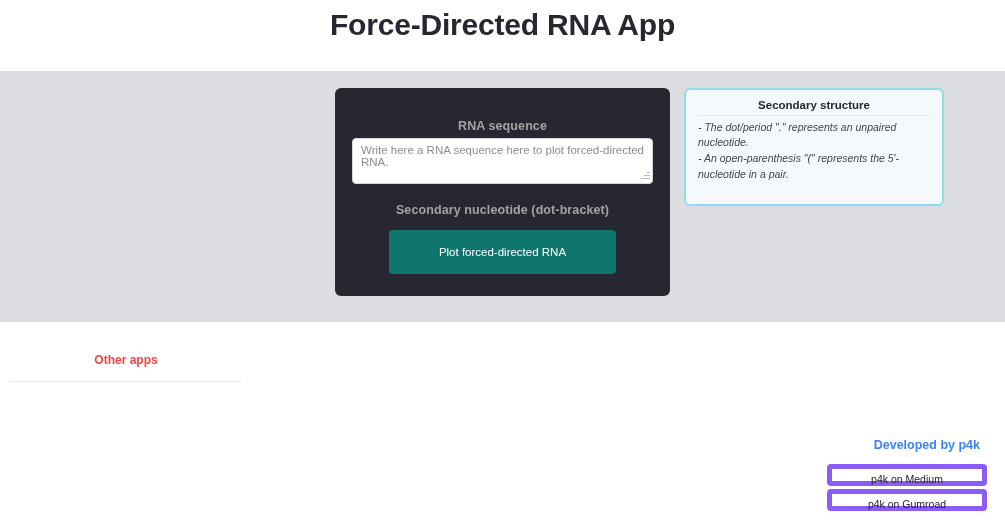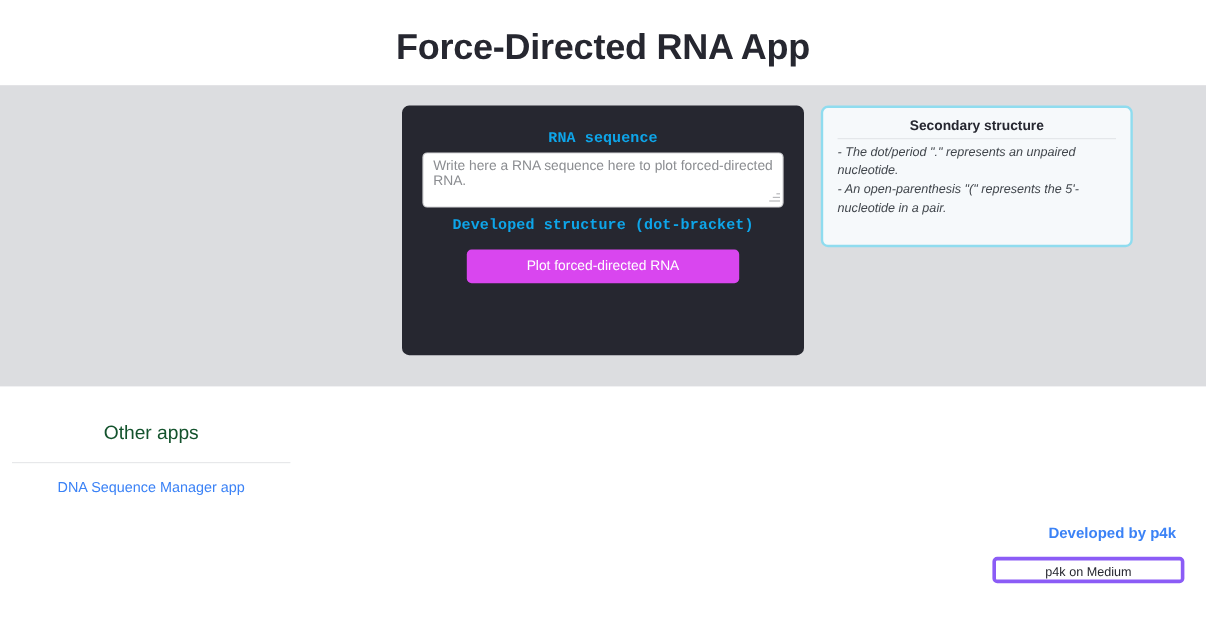--- a/index.html
+++ b/index.html
@@ -8,21 +8,21 @@
     width: 1005px; height: 527px;
     background: #ffffff;
     font-family: "Liberation Sans", sans-serif;
     overflow: hidden;
   }
   .page { position: relative; width: 1005px; height: 527px; background: #ffffff; }
 
   
   .title-bar {
     position: absolute; top: 0; left: 0; width: 1005px; height: 71px;
-    display: flex; align-items: center; justify-content: center;
+    display: flex; justify-content: center;
     background: #ffffff;
     border-radius: 24px;
   }
   .app-title {
     font-size: 30px; font-weight: bold; color: #262730;
     letter-spacing: -0.2px; margin: 0; padding-top: 8px;
   }
 
   
   .gray-band {
@@ -30,22 +30,22 @@
     background: #dcdde0;
   }
 
   
   .input-card {
     position: absolute; left: 335px; top: 88px; width: 335px; height: 208px;
     background: #262730; border-radius: 6px;
     padding: 12px 17px 14px 17px;
   }
   .field-label {
-    text-align: center; color: #0ea5e9; font-size: 12.5px;
-    font-weight: bold; margin: 8px 0 5px 0; letter-spacing: 0.1px; font-family: Liberation Mono, monospace;
+    text-align: center; color: #a3a3a3; font-size: 12.5px;
+    font-weight: bold; margin: 19px 0 5px 0; letter-spacing: 0.1px;
   }
   .ta-wrap { position: relative; }
   textarea.rna-box {
     display: block; width: 301px; height: 46px;
     background: #ffffff; border: 1px solid #d5d6d8; border-radius: 4px;
     font-family: "Liberation Sans", sans-serif; font-size: 11.5px;
     color: #262730; padding: 5px 8px; resize: none; outline: none;
     overflow: hidden;
   }
   textarea.rna-box::placeholder { color: #8b8d91; }
@@ -57,22 +57,22 @@
   .resize-grip i {
     position: absolute; right: 0; display: block;
     height: 1px; background: #b8b9bc;
   }
   .resize-grip i:nth-child(1) { bottom: 1px; width: 9px; }
   .resize-grip i:nth-child(2) { bottom: 4px; width: 6px; }
   .resize-grip i:nth-child(3) { bottom: 7px; width: 3px; }
 
   .plot-btn {
     display: block; margin: 13px auto 0 auto;
-    width: 227px; height: 28px;
-    background: #d946ef; color: #ffffff;
+    width: 227px; height: 44px;
+    background: #0f766e; color: #ffffff;
     border: none; border-radius: 4px;
     font-family: "Liberation Sans", sans-serif;
     font-size: 11.5px; font-weight: normal; cursor: pointer;
   }
 
   
   .info-box {
     position: absolute; left: 684px; top: 88px; width: 260px; height: 118px;
     background: #f6f9fb;
     border: 2px solid #8fdcef; border-radius: 6px;
@@ -86,40 +86,40 @@
   .info-line {
     font-size: 10.5px; font-style: italic; color: #41464c;
     line-height: 1.45; margin: 0 0 1px 0;
   }
 
   
   .other-apps {
     position: absolute; left: 10px; top: 353px; width: 232px;
   }
   .other-apps-title {
-    text-align: center; font-size: 16px; font-weight: normal;
-    color: #14532d; margin: 0 0 14px 0;
+    text-align: center; font-size: 12px; font-weight: bold;
+    color: #ef4444; margin: 0 0 14px 0;
   }
   .oa-rule { height: 1px; background: #e7e8ea; width: 232px; }
   .oa-link {
     display: block; text-align: center; margin-top: 13px;
     color: #3b82f6; font-size: 12px; text-decoration: none; cursor: pointer;
   }
 
   
   .dev-wrap { position: absolute; right: 25px; top: 435px; text-align: right; }
   .dev-link {
     color: #3b82f6; font-size: 12.5px; font-weight: bold;
     text-decoration: none; cursor: pointer; display: inline-block;
     border-bottom: 1.5px solid #bcd8fb; padding-bottom: 17px;
   }
   .link-btns { position: absolute; right: 18px; top: 464px; width: 160px; }
   .link-btn {
     display: block; width: 160px; height: 22px; margin-bottom: 3px;
-    background: #ffffff; border: 3px solid #8b5cf6; border-radius: 4px;
+    background: #ffffff; border: 5px solid #8b5cf6; border-radius: 4px;
     color: #262730; font-family: "Liberation Sans", sans-serif;
     font-size: 10.5px; cursor: pointer; line-height: 20px; text-align: center;
     padding: 0;
   }
 </style>
 </head>
 <body>
 
 <div class="page">
 
@@ -134,39 +134,39 @@
     <div class="field-label">RNA sequence</div>
     <div class="ta-wrap">
       <textarea class="rna-box" rows="3" placeholder="Write here a RNA sequence here to plot forced-directed RNA." style=""></textarea>
       <span class="resize-grip">
           <i></i>
           <i></i>
           <i></i>
         </span>
     </div>
 
-    <div class="field-label">Developed structure (dot-bracket)</div>
+    <div class="field-label">Secondary nucleotide (dot-bracket)</div>
 
     <button class="plot-btn">Plot forced-directed RNA</button>
   </div>
 
   <div class="info-box">
     <div class="info-title">Secondary structure</div>
     <div class="info-rule"></div>
     <p class="info-line">- The dot/period "." represents an unpaired nucleotide.</p>
     <p class="info-line">- An open-parenthesis "(" represents the 5'-nucleotide in a pair.</p>
   </div>
 
   <div class="other-apps">
     <div class="other-apps-title">Other apps</div>
     <div class="oa-rule"></div>
-    <a class="oa-link" href="#">DNA Sequence Manager app</a>
   </div>
 
   <div class="dev-wrap">
     <a class="dev-link" href="#">Developed by p4k</a>
   </div>
 
   <div class="link-btns">
     <button class="link-btn">p4k on Medium</button>
+    <button class="link-btn">p4k on Gumroad</button>
   </div>
 
 </div>
 
 </body></html>

